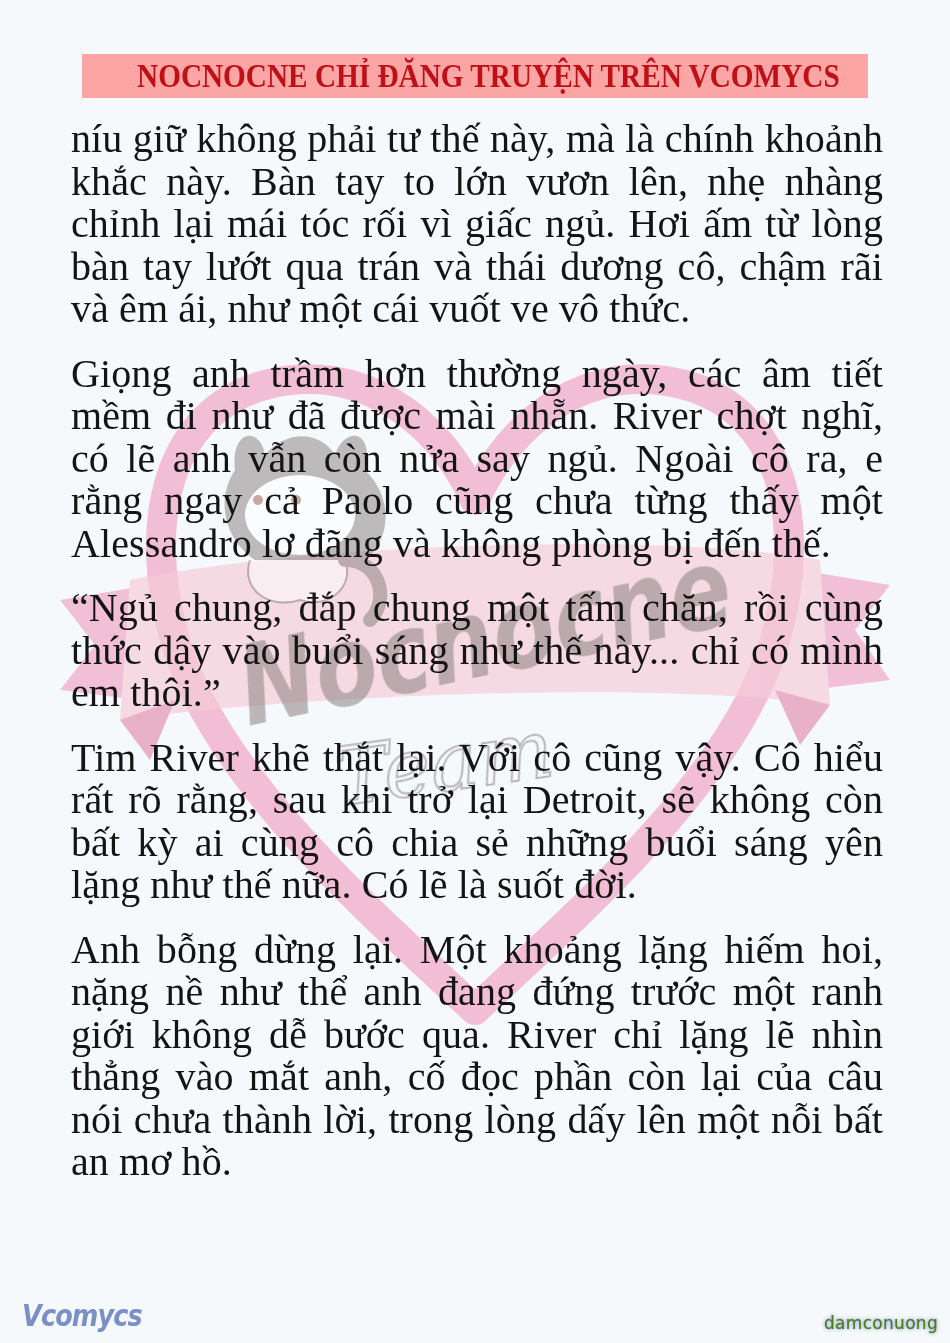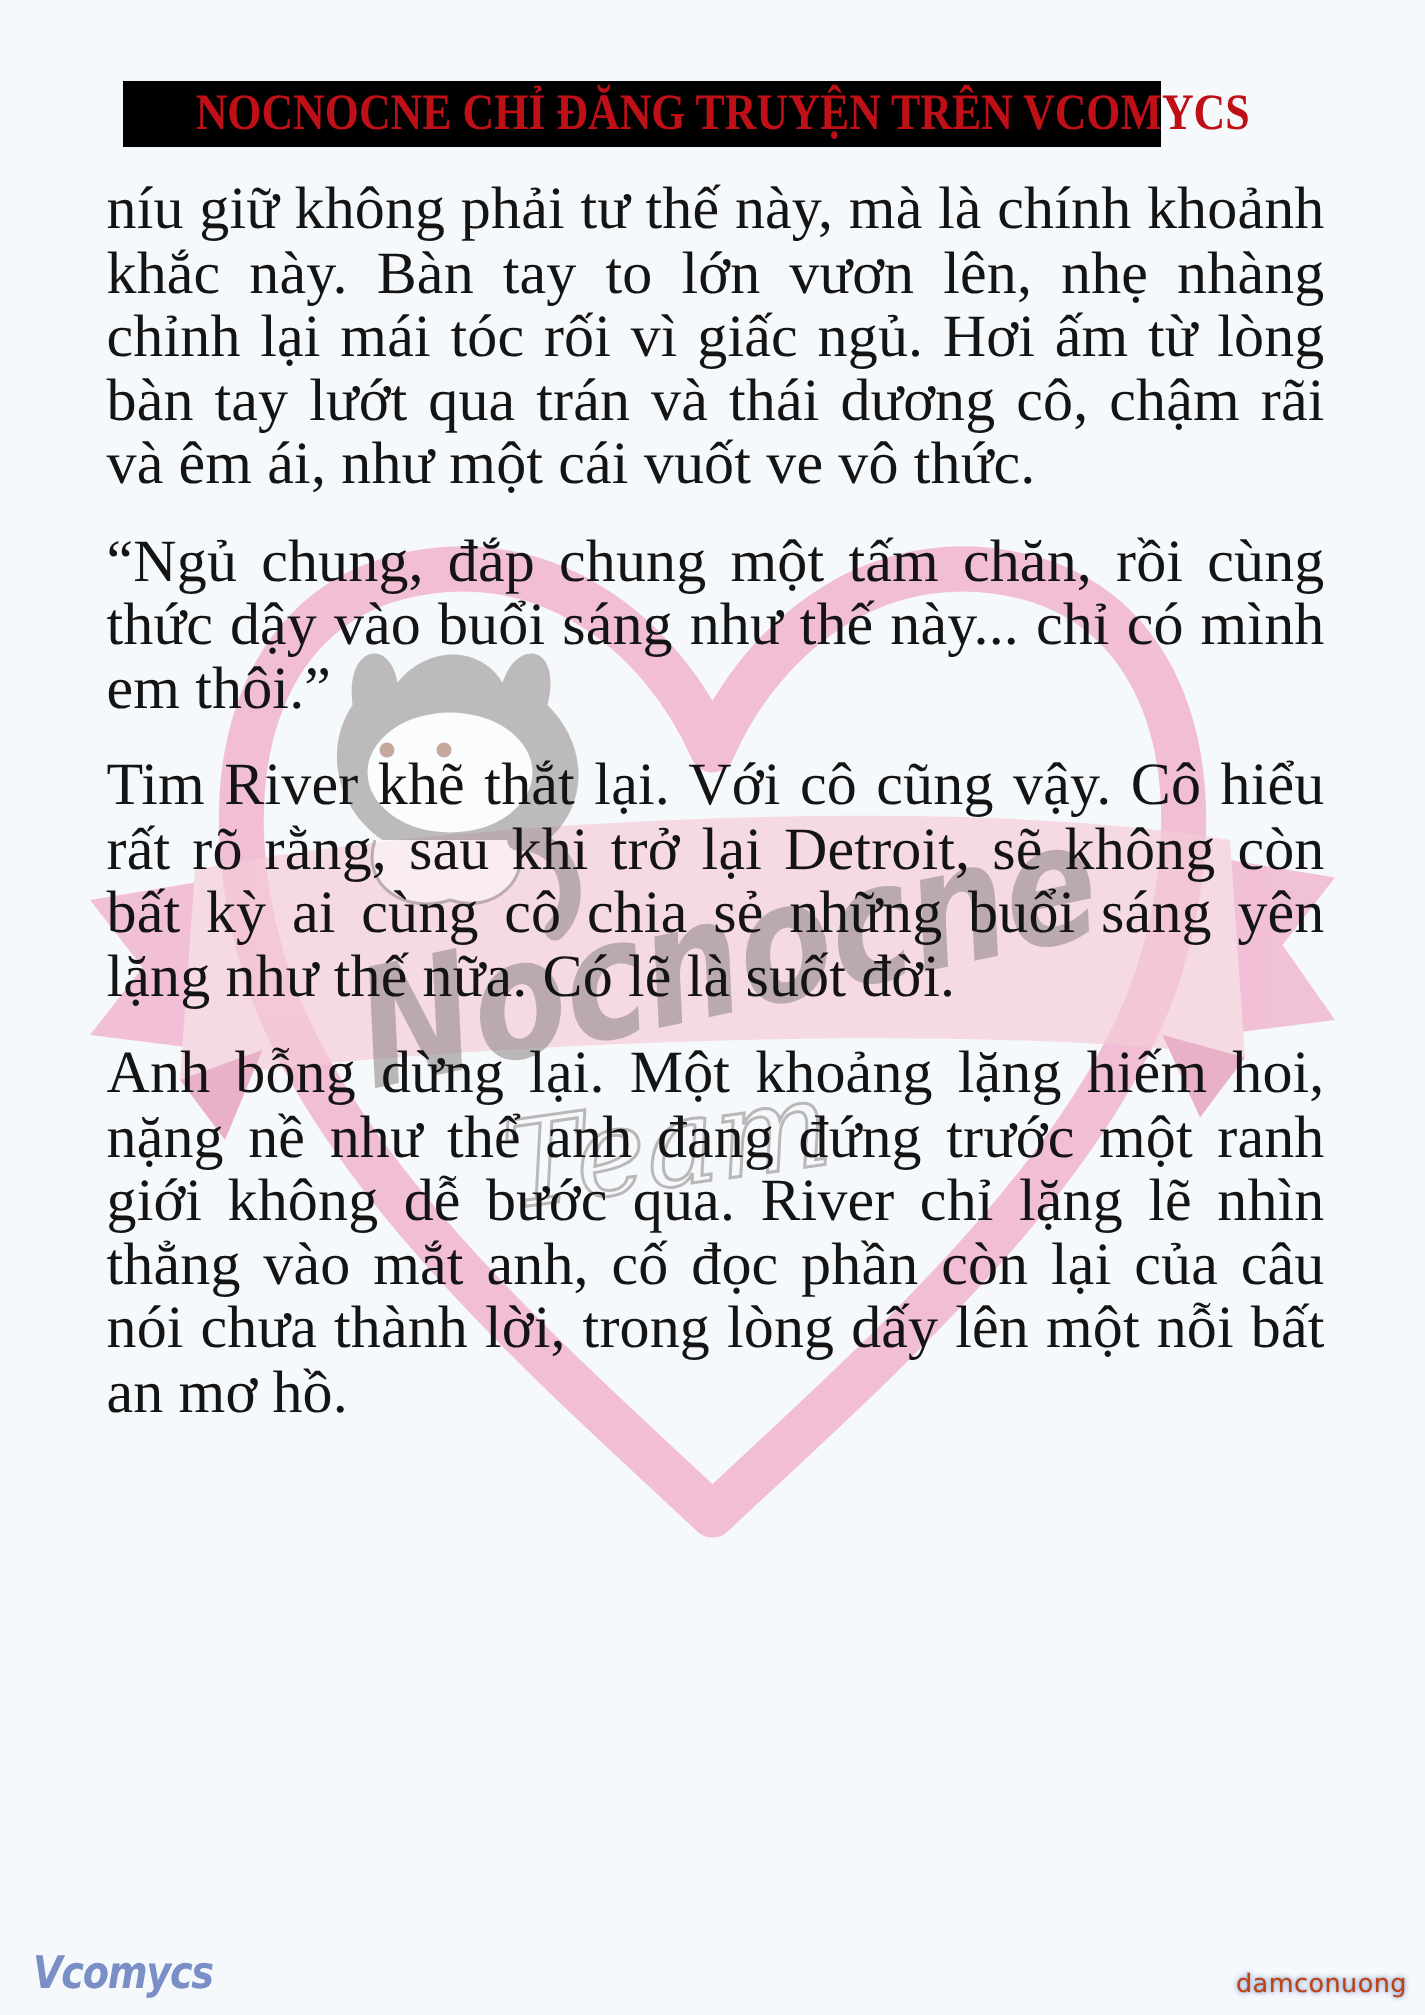--- a/index.html
+++ b/index.html
@@ -6,22 +6,22 @@
     body {
       width: 950px; height: 1343px; overflow: hidden;
       background: #f6f9fc;
       position: relative;
     }
     .page { position: absolute; inset: 0; background: #f6f9fc; }
 
     .watermark { position: absolute; left: 0; top: 0; width: 950px; height: 1343px; pointer-events: none; }
 
     .banner-wrap {
-      position: absolute; left: 82px; top: 54px; width: 692px; height: 44px;
-      background: #000000;
+      position: absolute; left: 82px; top: 54px; width: 786px; height: 44px;
+      background: #fca5a5;
     }
     .banner-text {
       position: absolute; left: 0; right: 0; top: 2px;
       text-align: center;
       font-family: "Liberation Serif", serif;
       font-weight: bold;
       font-size: 34px;
       letter-spacing: 0px;
       color: #bf1017;
       line-height: 40px;
@@ -56,21 +56,21 @@
       position: absolute; left: 22px; top: 1298px;
       font-family: "DejaVu Sans", sans-serif;
       font-style: italic; font-weight: bold;
       font-size: 30px; color: #7b8fc7;
       letter-spacing: -1px;
       transform: scaleX(0.85); transform-origin: left;
     }
     .footer-tag {
       position: absolute; right: 12px; top: 1313px;
       font-family: "DejaVu Sans", sans-serif;
-      font-size: 17px; color: #c2410c;
+      font-size: 17px; color: #4d7c0f;
       text-shadow: 0 0 3px #9fb2d6, 0 0 5px #9fb2d6, 0 0 1px #7f95c4;
       letter-spacing: 0.3px;
     }
   </style>
 </head>
 <body>
 
 <div class="page">
 
   <svg class="watermark" viewBox="0 0 950 1343" xmlns="http://www.w3.org/2000/svg">
@@ -107,20 +107,21 @@
       <text x="335" y="790" font-family="DejaVu Serif, serif" font-style="italic" font-size="80" fill="none" stroke="#8a8282" stroke-width="2" transform="rotate(-8 450 760)">Team</text>
     </g>
   </svg>
 
   <div class="banner-wrap">
     <div class="banner-text">NOCNOCNE CHỈ ĐĂNG TRUYỆN TRÊN VCOMYCS</div>
   </div>
 
   <div class="content">
     <p class="para txt">níu giữ không phải tư thế này, mà là chính khoảnh khắc này. Bàn tay to lớn vươn lên, nhẹ nhàng chỉnh lại mái tóc rối vì giấc ngủ. Hơi ấm từ lòng bàn tay lướt qua trán và thái dương cô, chậm rãi và êm ái, như một cái vuốt ve vô thức.</p>
+    <p class="para txt">Giọng anh trầm hơn thường ngày, các âm tiết mềm đi như đã được mài nhẵn. River chợt nghĩ, có lẽ anh vẫn còn nửa say ngủ. Ngoài cô ra, e rằng ngay cả Paolo cũng chưa từng thấy một Alessandro lơ đãng và không phòng bị đến thế.</p>
     <p class="para txt">“Ngủ chung, đắp chung một tấm chăn, rồi cùng thức dậy vào buổi sáng như thế này... chỉ có mình em thôi.”</p>
     <p class="para txt">Tim River khẽ thắt lại. Với cô cũng vậy. Cô hiểu rất rõ rằng, sau khi trở lại Detroit, sẽ không còn bất kỳ ai cùng cô chia sẻ những buổi sáng yên lặng như thế nữa. Có lẽ là suốt đời.</p>
     <p class="para txt">Anh bỗng dừng lại. Một khoảng lặng hiếm hoi, nặng nề như thể anh đang đứng trước một ranh giới không dễ bước qua. River chỉ lặng lẽ nhìn thẳng vào mắt anh, cố đọc phần còn lại của câu nói chưa thành lời, trong lòng dấy lên một nỗi bất an mơ hồ.</p>
   </div>
 
   <div class="footer-logo">Vcomycs</div>
   <div class="footer-tag">damconuong</div>
 </div>
 
 </body></html>

